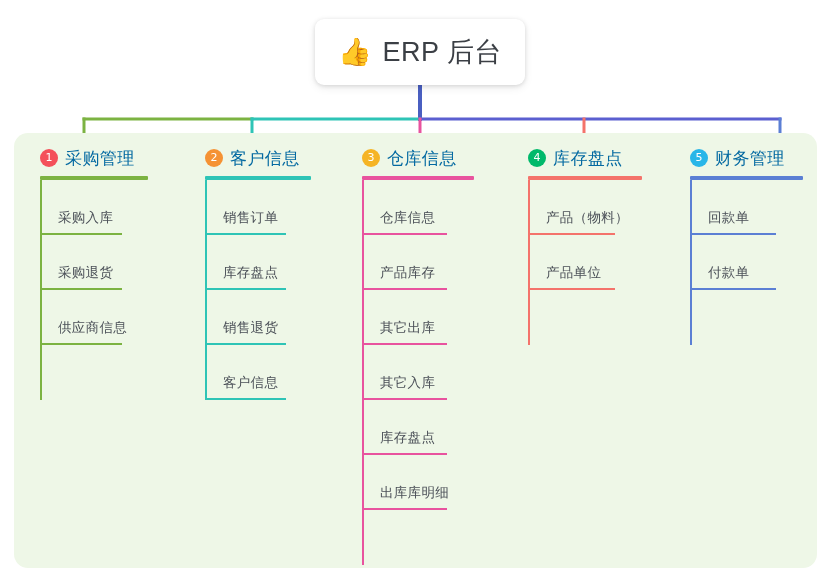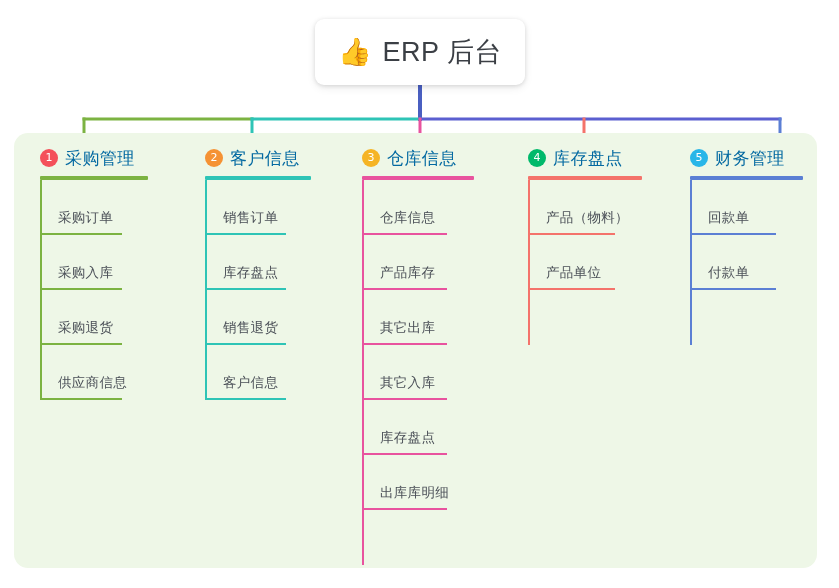--- a/index.html
+++ b/index.html
@@ -165,24 +165,20 @@
   <div id="branches">
       <div class="branch" style="left: 40px; width: 108px;">
         <div class="branch-header">
           <span class="badge" style="background: rgb(244, 80, 90);">1</span>
           <span class="branch-title">采购管理</span>
         </div>
         <div class="branch-rule" style="background: rgb(124, 179, 66); width: 108px;"></div>
         <div class="leaf-list">
           <div class="spine" style="background: rgb(124, 179, 66); height: 220px;"></div>
           <div class="leaf">
-            <span class="leaf-label">采购订单</span>
-            <div class="leaf-rule" style="background: rgb(124, 179, 66); width: 82px;"></div>
-          </div>
-          <div class="leaf">
             <span class="leaf-label">采购入库</span>
             <div class="leaf-rule" style="background: rgb(124, 179, 66); width: 82px;"></div>
           </div>
           <div class="leaf">
             <span class="leaf-label">采购退货</span>
             <div class="leaf-rule" style="background: rgb(124, 179, 66); width: 82px;"></div>
           </div>
           <div class="leaf">
             <span class="leaf-label">供应商信息</span>
             <div class="leaf-rule" style="background: rgb(124, 179, 66); width: 82px;"></div>

